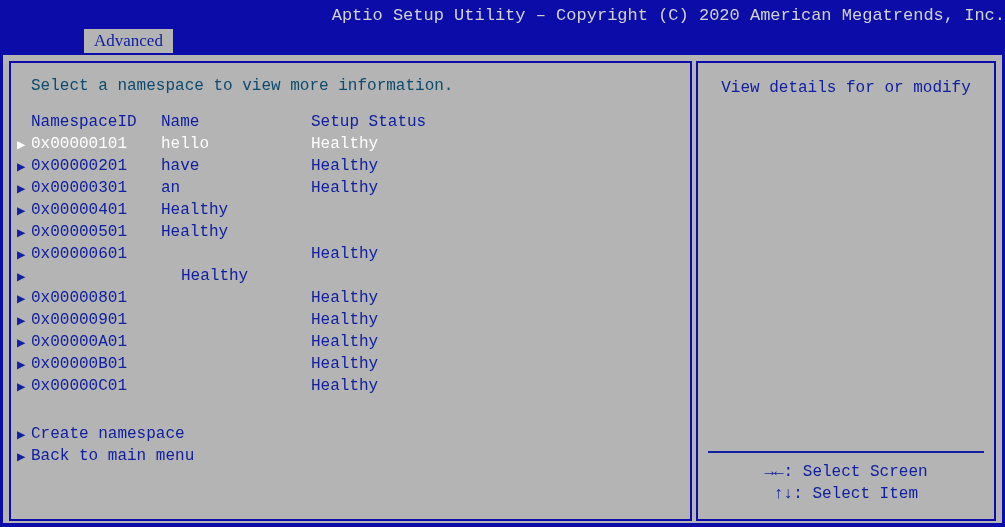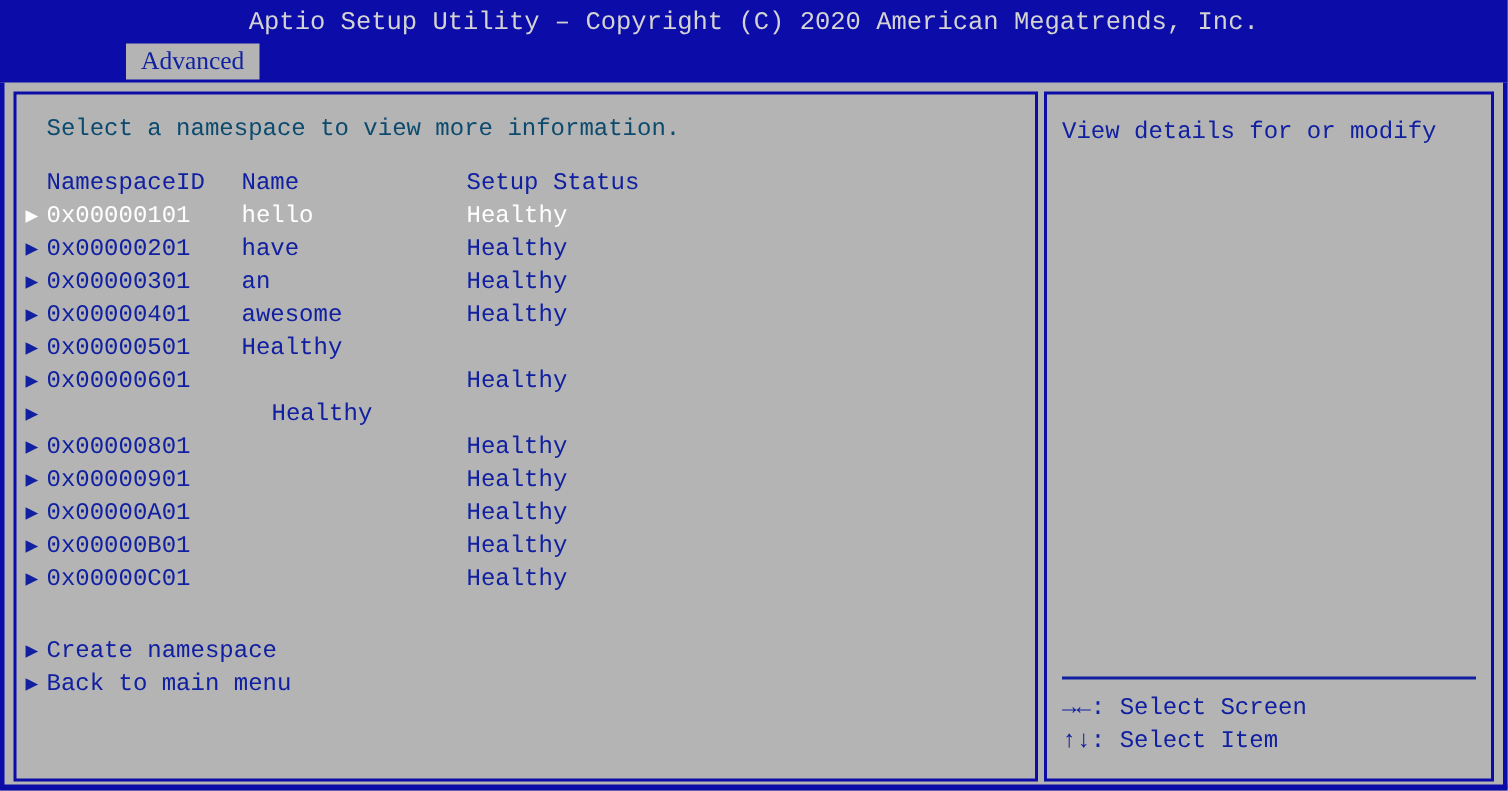--- a/index.html
+++ b/index.html
@@ -6,21 +6,21 @@
   html, body { width: 1005px; height: 527px; overflow: hidden; }
   body {
     font-family: "Courier New", monospace;
     font-size: 16px;
     background: #0c0ca8;
     color: #fff;
   }
   .header {
     background: #0c0ca8;
     color: #d3d3d3;
-    text-align: center;
+    text-align: right;
     padding: 6px 0 4px 0;
     font-size: 17px;
   }
   .tabbar {
     background: #0c0ca8;
     height: 26px;
     padding-left: 84px;
     font-family: Liberation Serif, serif;
   }
   .tab {
@@ -47,20 +47,21 @@
     position: relative;
   }
   .right-pane {
     width: 300px;
     border: 2px solid #0c0ca8;
     margin: 6px 6px 2px 2px;
     padding: 14px 10px;
     color: #1020a0;
     display: flex;
     flex-direction: column;
+    text-align: center;
   }
   .prompt {
     color: #0c4a6e;
     margin-bottom: 18px;
     margin-left: 14px;
   }
   .col-head {
     display: flex;
     margin-left: 14px;
     margin-bottom: 2px;
@@ -139,21 +140,20 @@
         </div>
         <div class="row">
           <span class="arrow">▶</span>
           <span class="c-id">0x00000301</span>
           <span class="c-name">an</span>
           <span class="c-hs">Healthy</span>
         </div>
         <div class="row">
           <span class="arrow">▶</span>
           <span class="c-id">0x00000401</span>
-          <span class="c-name">awesome</span>
           <span class="c-hs">Healthy</span>
         </div>
         <div class="row">
           <span class="arrow">▶</span>
           <span class="c-id">0x00000501</span>
           <span class="c-hs">Healthy</span>
         </div>
         <div class="row">
           <span class="arrow">▶</span>
           <span class="c-id">0x00000601</span>

